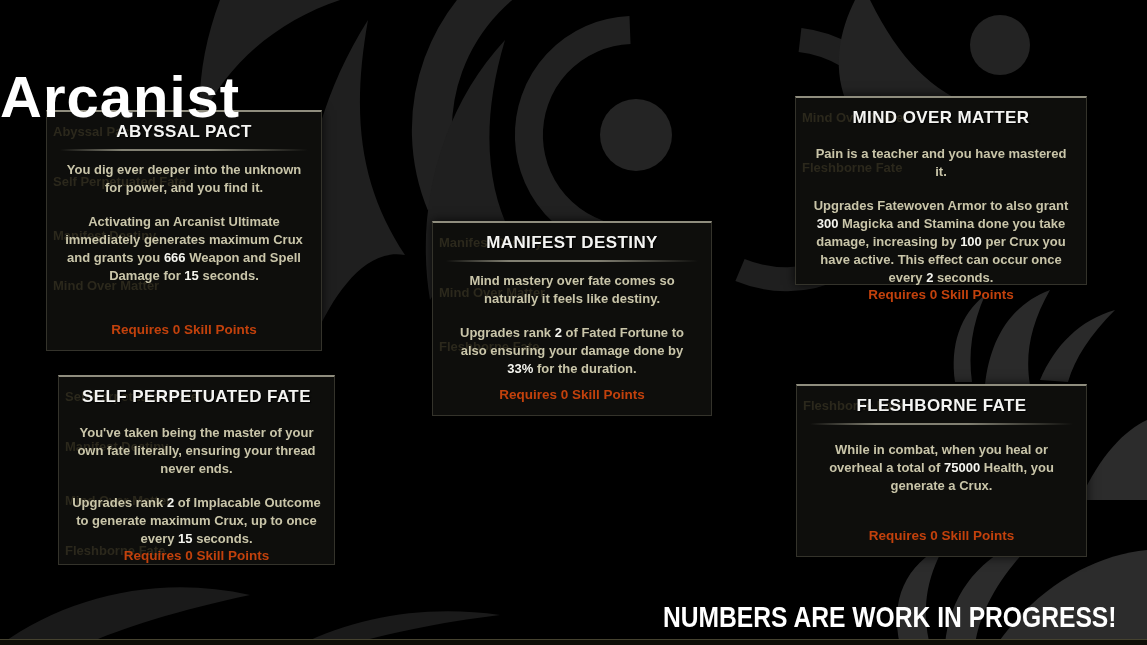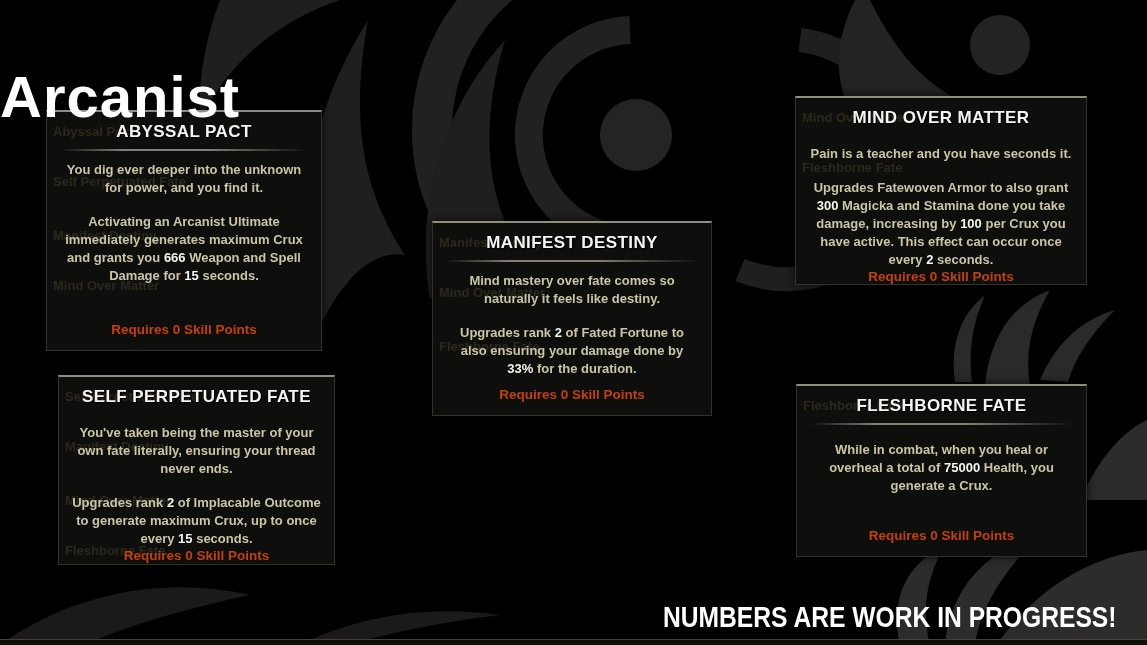--- a/index.html
+++ b/index.html
@@ -124,21 +124,21 @@
   <p class="flavor">Mind mastery over fate comes so naturally it feels like destiny.</p>
   <p class="effect"><span>Upgrades rank </span><span class="hl">2</span><span> of Fated Fortune to also ensuring your damage done by </span><span class="hl">33%</span><span> for the duration.</span></p>
   <p class="req">Requires 0 Skill Points</p>
 </section>
 
 <section class="card card-mind">
   <div class="ghost g1">Mind Over Matter</div>
   <div class="ghost g2">Fleshborne Fate</div>
   <h2 class="card-title">MIND OVER MATTER</h2>
   <div class="divider"></div>
-  <p class="flavor">Pain is a teacher and you have seconds it.</p>
+  <p class="flavor">Pain is a teacher and you have mastered it.</p>
   <p class="effect"><span>Upgrades Fatewoven Armor to also grant </span><span class="hl">300</span><span> Magicka and Stamina done you take damage, increasing by </span><span class="hl">100</span><span> per Crux you have active. This effect can occur once every </span><span class="hl">2</span><span> seconds.</span></p>
   <p class="req">Requires 0 Skill Points</p>
 </section>
 
 <section class="card card-self">
   <div class="ghost g1">Self Perpetuated Fate</div>
   <div class="ghost g2">Manifest Destiny</div>
   <div class="ghost g3">Mind Over Matter</div>
   <div class="ghost g4">Fleshborne Fate</div>
   <h2 class="card-title">SELF PERPETUATED FATE</h2>

